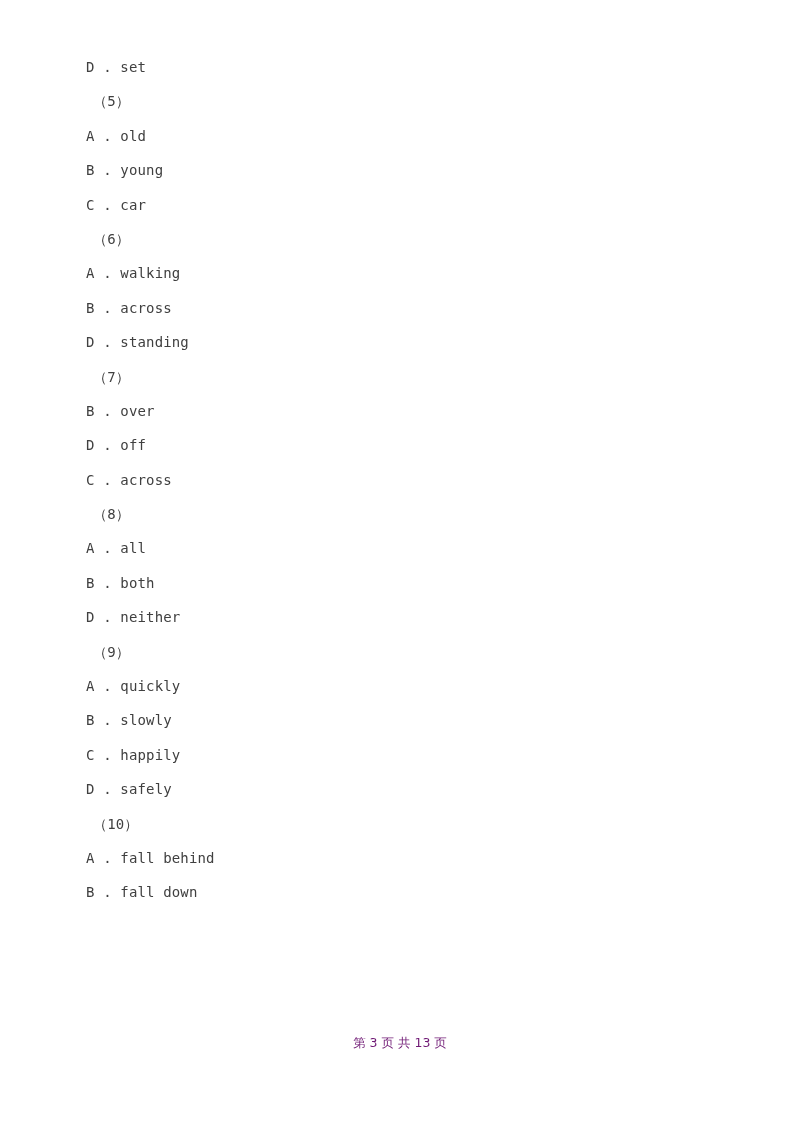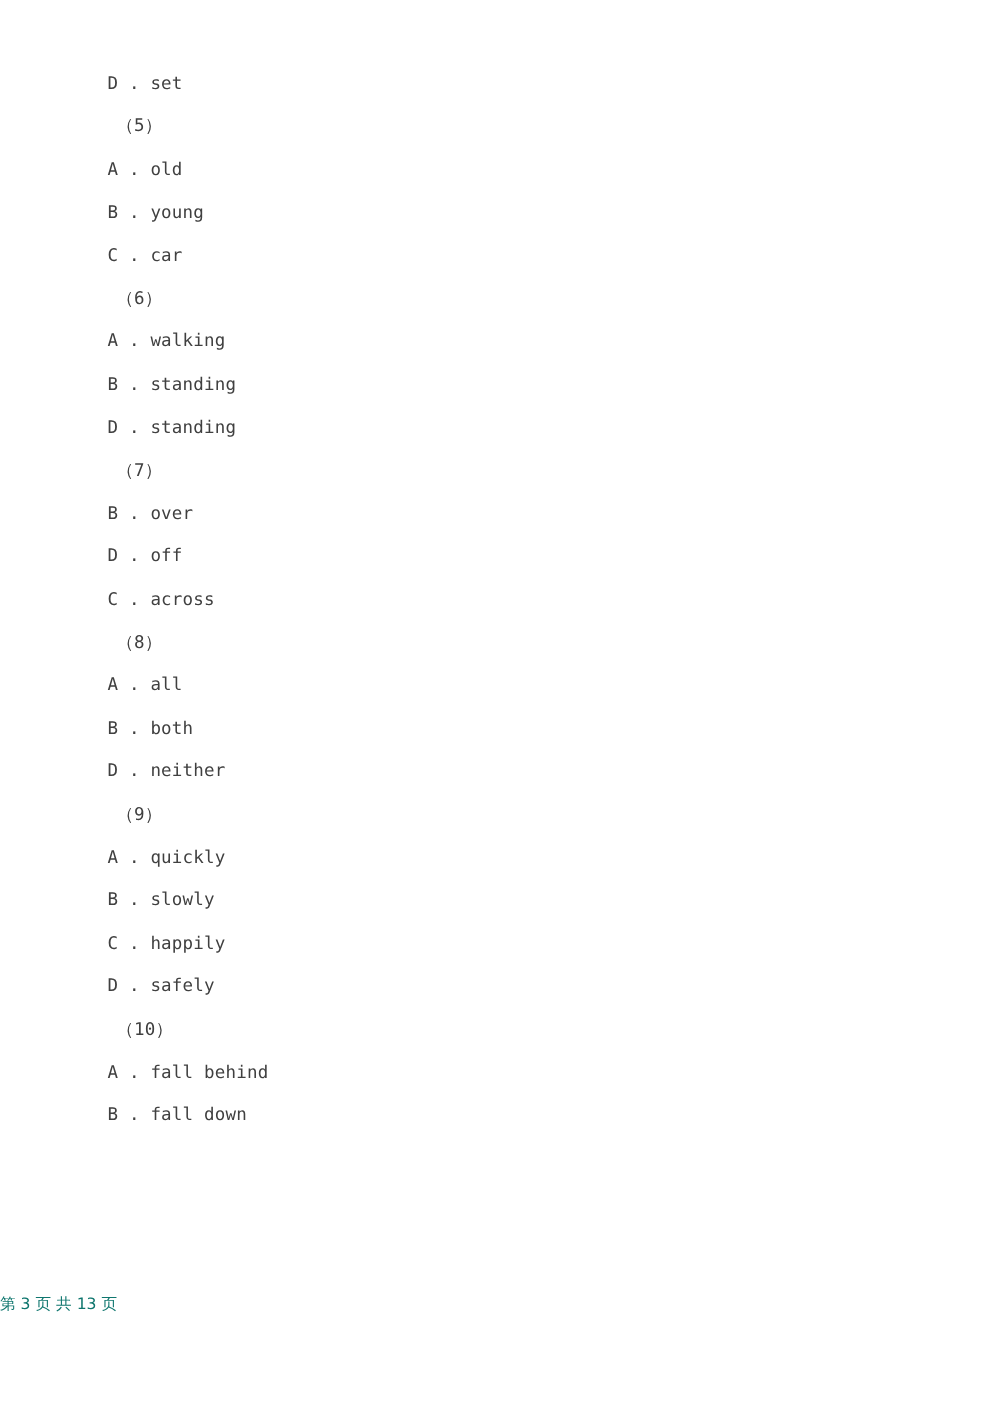--- a/index.html
+++ b/index.html
@@ -35,42 +35,42 @@
     padding-left: 0px;
   }
   .line.qnum {
     padding-left: 7px;
   }
   .footer {
     position: absolute;
     left: 0;
     top: 1034px;
     width: 800px;
-    text-align: left;
+    text-align: center;
     font-size: 12.5px;
     line-height: 18px;
-    color: #0f766e;
+    color: #701a75;
     font-family: "DejaVu Sans", "Liberation Sans", sans-serif;
     white-space: pre;
   }
 </style>
 </head>
 <body>
 
 <div class="page">
 
   <div class="content">
       <div class="line option">D . set</div>
       <div class="line qnum">（5）</div>
       <div class="line option">A . old</div>
       <div class="line option">B . young</div>
       <div class="line option">C . car</div>
       <div class="line qnum">（6）</div>
       <div class="line option">A . walking</div>
-      <div class="line option">B . standing</div>
+      <div class="line option">B . across</div>
       <div class="line option">D . standing</div>
       <div class="line qnum">（7）</div>
       <div class="line option">B . over</div>
       <div class="line option">D . off</div>
       <div class="line option">C . across</div>
       <div class="line qnum">（8）</div>
       <div class="line option">A . all</div>
       <div class="line option">B . both</div>
       <div class="line option">D . neither</div>
       <div class="line qnum">（9）</div>

